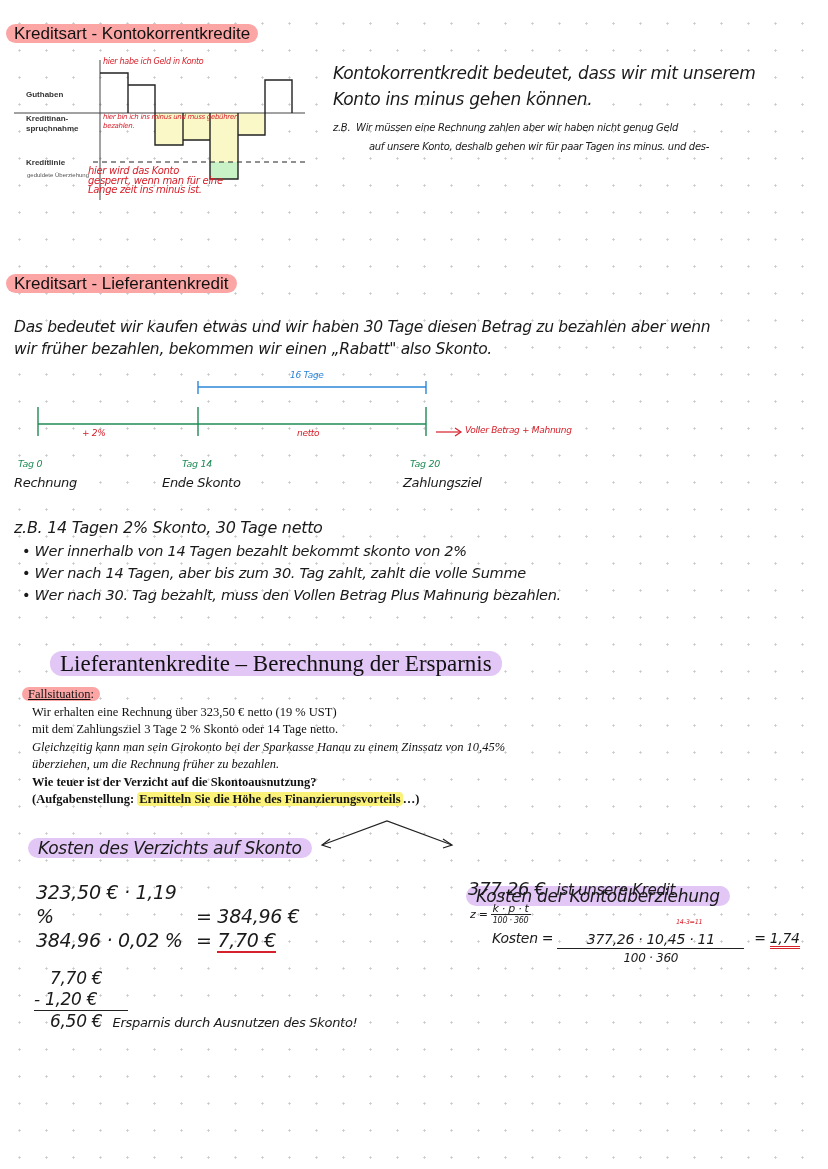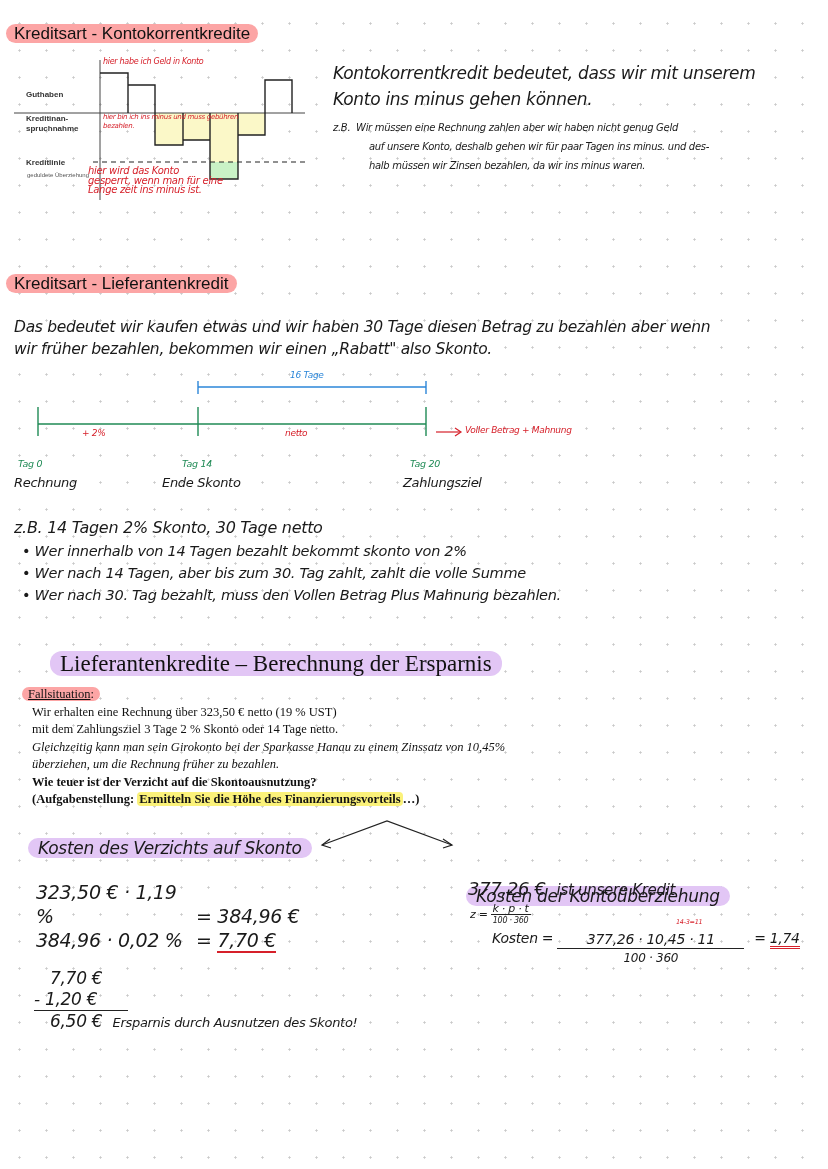--- a/index.html
+++ b/index.html
@@ -72,21 +72,20 @@
   </div>
 </div>
 
 <div class="abs hand" style="left:333px;top:60px;font-size:17px;line-height:26px;">
   <div>Kontokorrentkredit bedeutet, dass wir mit unserem</div>
   <div>Konto ins minus gehen können.</div>
 </div>
 <div class="abs hand" style="left:333px;top:118px;font-size:10px;line-height:19px;">
   <div><span>z.B.</span>&nbsp;&nbsp;<span>Wir müssen eine Rechnung zahlen aber wir haben nicht genug Geld</span></div>
   <div style="padding-left:36px;">auf unsere Konto, deshalb gehen wir für paar Tagen ins minus. und des-</div>
-  <div style="padding-left:36px;">halb müssen wir Zinsen bezahlen, da wir ins minus waren.</div>
 </div>
 
 <div class="abs section-title" style="left:6px;top:274px;">
   <span class="hl-green">Kreditsart - Lieferantenkredit</span>
 </div>
 
 <div class="abs hand" style="left:14px;top:316px;font-size:15.5px;line-height:22px;">
   <div>Das bedeutet wir kaufen etwas und wir haben 30 Tage diesen Betrag zu bezahlen aber wenn</div>
   <div>wir früher bezahlen, bekommen wir einen „Rabatt" also Skonto.</div>
 </div>
@@ -101,21 +100,21 @@
     <line x1="38" y1="37" x2="38" y2="66" stroke="#1f8a55" stroke-width="1.4"></line>
     <line x1="198" y1="37" x2="198" y2="66" stroke="#1f8a55" stroke-width="1.4"></line>
     <line x1="426" y1="37" x2="426" y2="66" stroke="#1f8a55" stroke-width="1.4"></line>
     <line x1="38" y1="54" x2="426" y2="54" stroke="#1f8a55" stroke-width="1.4"></line>
 
     <line x1="436" y1="62" x2="460" y2="62" stroke="#d6202a" stroke-width="1.2"></line>
     <polyline points="455,58 461,62 455,66" fill="none" stroke="#d6202a" stroke-width="1.2"></polyline>
   </svg>
   <div class="abs hand blue" style="left:290px;top:0;font-size:9px;">16 Tage</div>
   <div class="abs hand red" style="left:82px;top:58px;font-size:9px;">+ 2%</div>
-  <div class="abs hand red" style="left:285px;top:58px;font-size:9px;">netto</div>
+  <div class="abs hand red" style="left:297px;top:58px;font-size:9px;">netto</div>
   <div class="abs hand red" style="left:465px;top:55px;font-size:9px;">Voller Betrag + Mahnung</div>
 
   <div class="abs hand green" style="left:18px;top:88px;font-size:9.5px;">Tag 0</div>
   <div class="abs hand" style="left:14px;top:105px;font-size:13px;">Rechnung</div>
   <div class="abs hand green" style="left:182px;top:88px;font-size:9.5px;">Tag 14</div>
   <div class="abs hand" style="left:162px;top:105px;font-size:13px;">Ende Skonto</div>
   <div class="abs hand green" style="left:410px;top:88px;font-size:9.5px;">Tag 20</div>
   <div class="abs hand" style="left:403px;top:105px;font-size:13px;">Zahlungsziel</div>
 </div>
 

